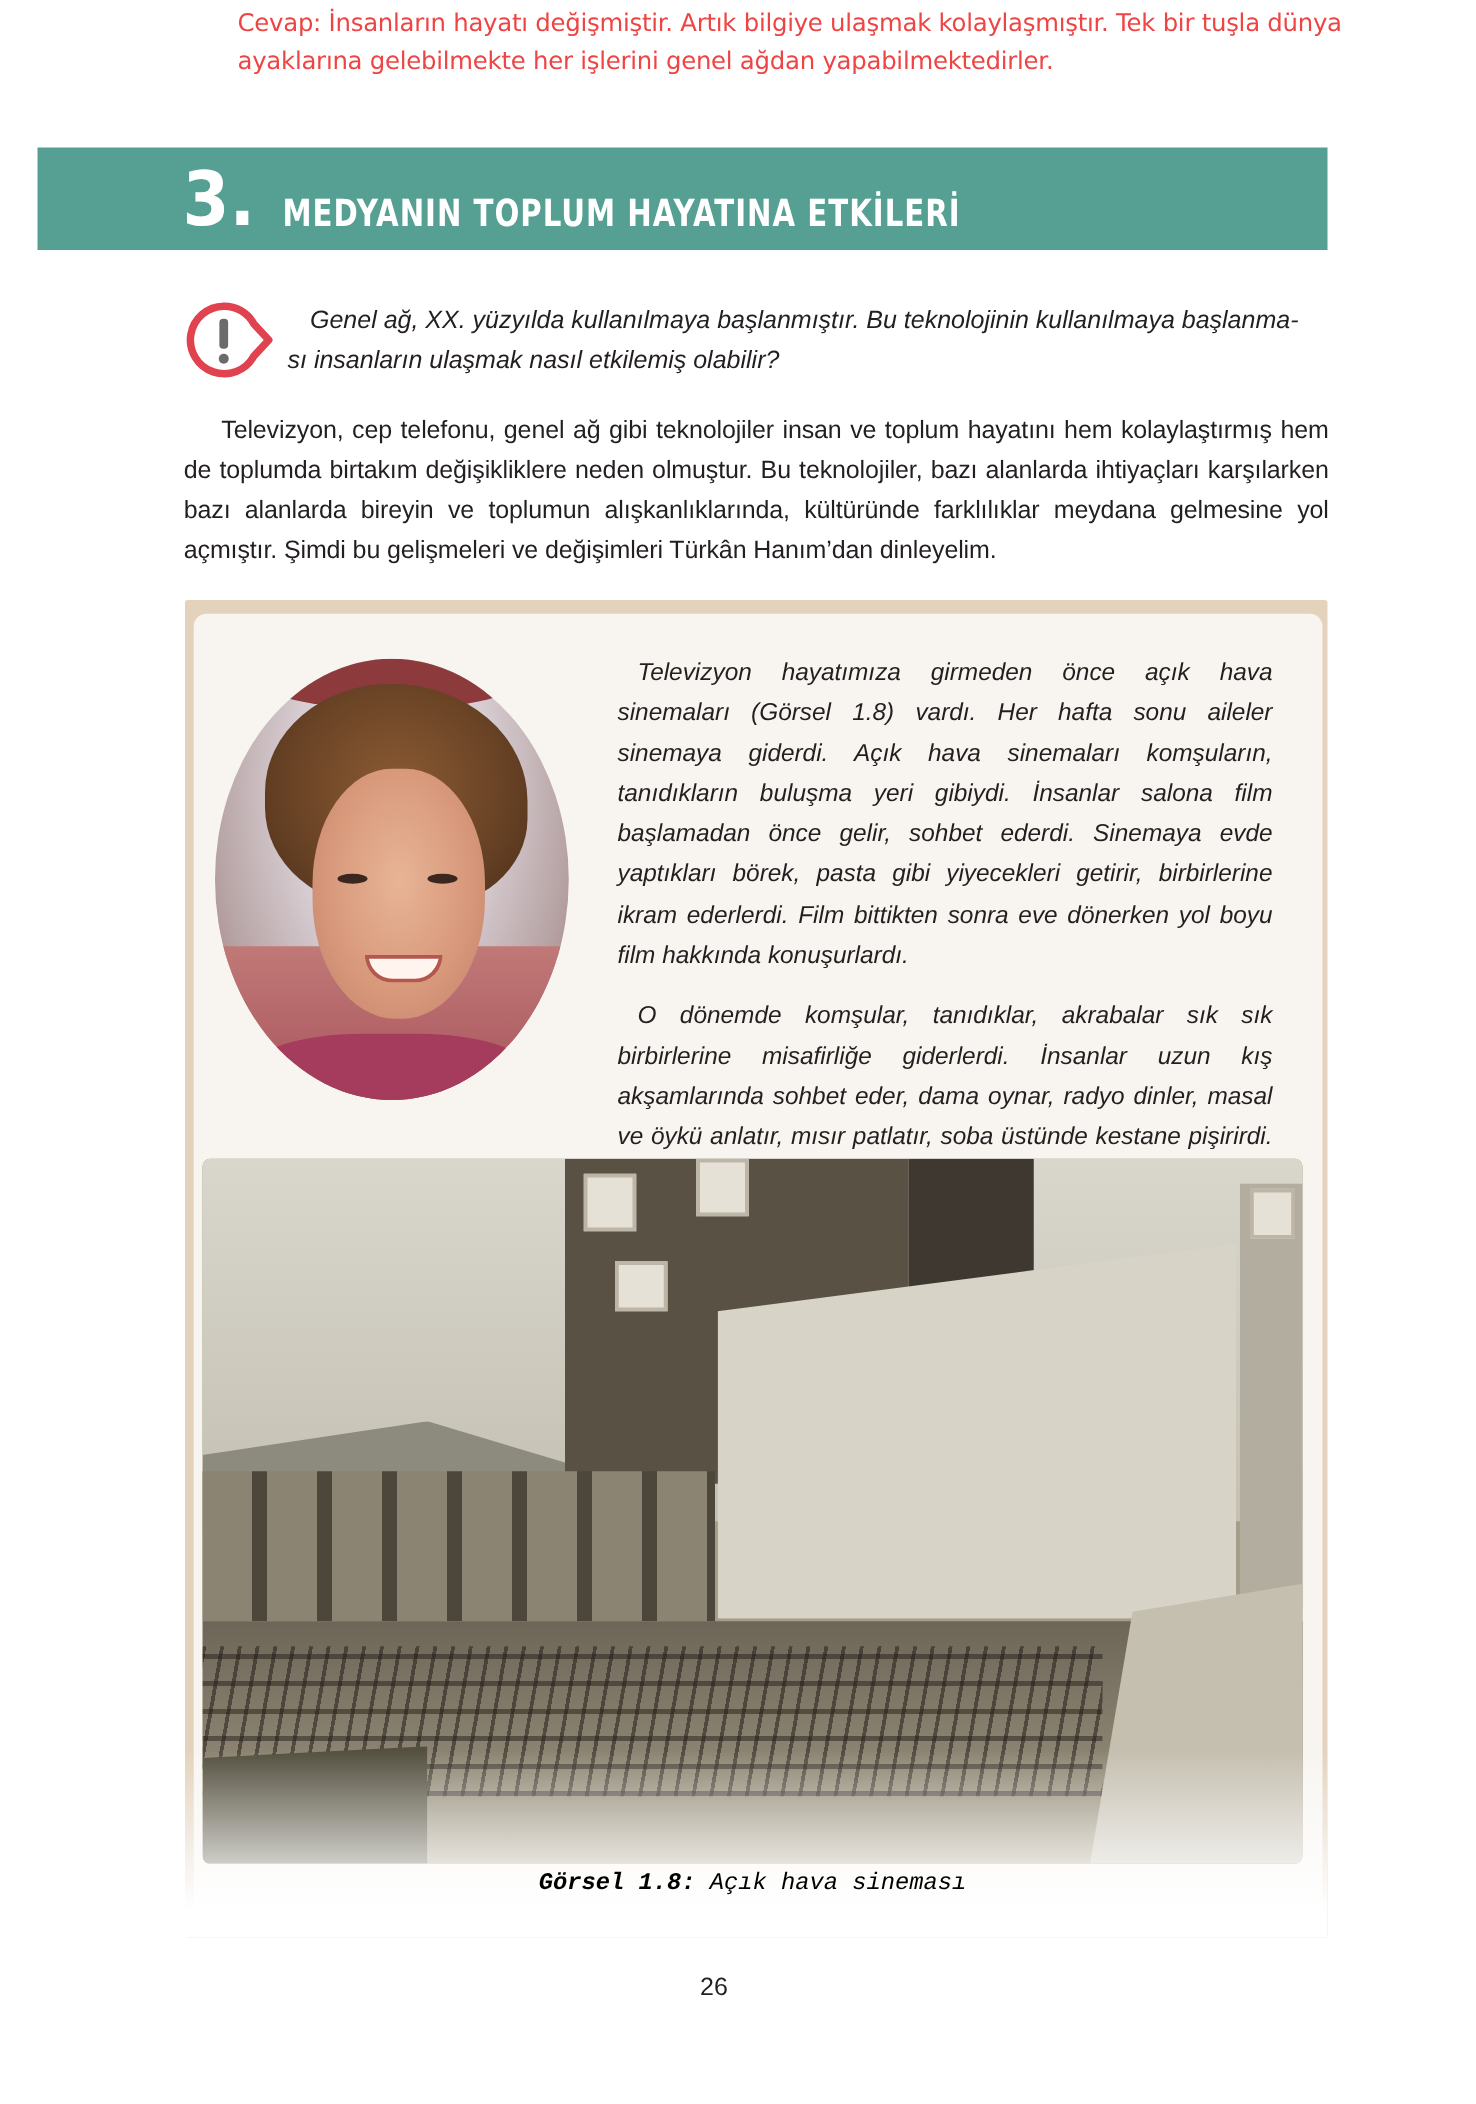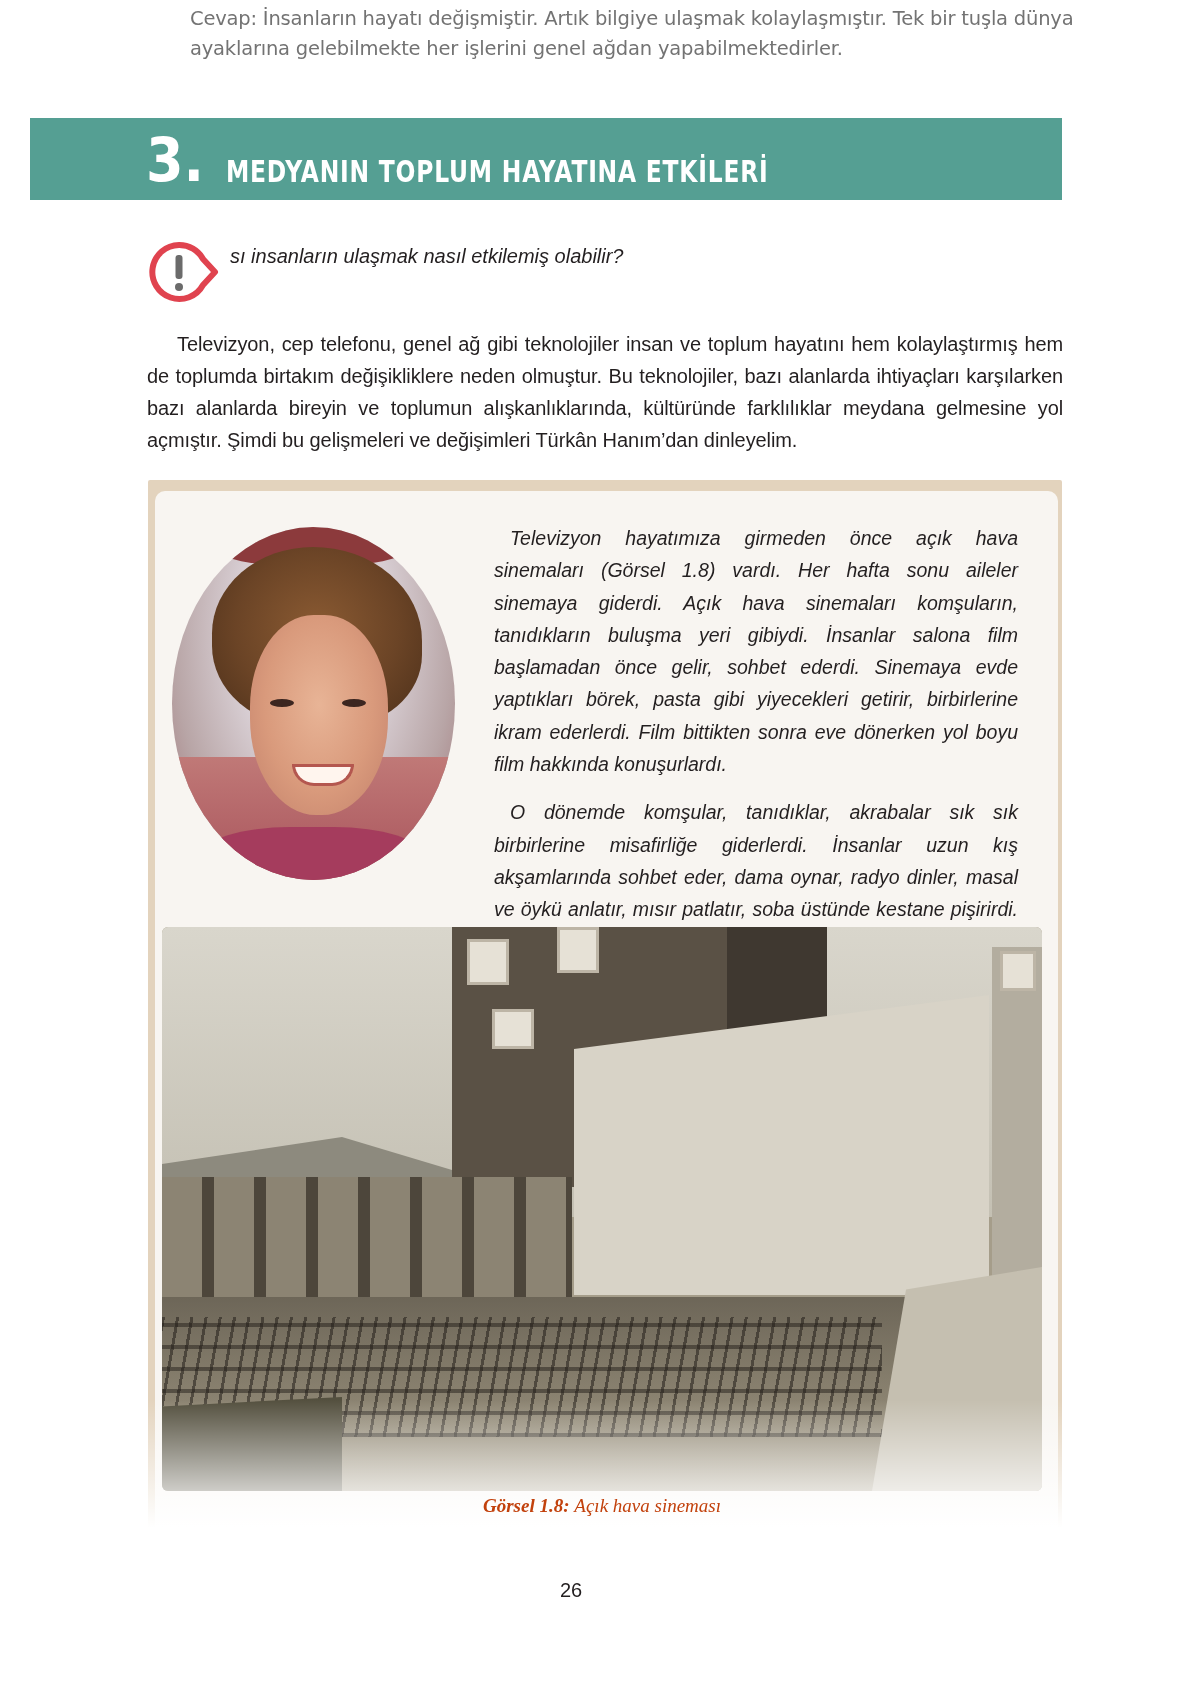--- a/index.html
+++ b/index.html
@@ -1,17 +1,17 @@
 <!DOCTYPE html>
 <html><head>
 <meta charset="utf-8">
 <style>
   html, body { margin:0; padding:0; background:#ffffff; }
   body { width:1181px; height:1683px; position:relative; overflow:hidden; font-family:"Liberation Sans", sans-serif; color:#231f20; }
-  .answer { position:absolute; left:190px; top:4px; width:920px; font-family:"DejaVu Sans", sans-serif; font-size:19.5px; line-height:30px; color:#737373; letter-spacing:-0.2px; }
+  .answer { position:absolute; left:190px; top:4px; width:920px; font-family:"DejaVu Sans", sans-serif; font-size:19.5px; line-height:30px; color:#ef4444; letter-spacing:-0.2px; }
   .section-bar { position:absolute; left:30px; top:118px; width:1032px; height:82px; background:#559f93; }
   .section-num { position:absolute; left:116px; top:4px; font-family:"DejaVu Sans", sans-serif; font-weight:bold; font-size:60px; line-height:76px; color:#ffffff; transform:scaleX(0.9); transform-origin:left; }
   .section-title { position:absolute; left:196px; top:34px; font-family:"DejaVu Sans", sans-serif; font-weight:bold; font-size:30px; line-height:40px; color:#ffffff; letter-spacing:1px; transform:scaleX(0.78); transform-origin:left; white-space:nowrap; }
   .alert-icon { position:absolute; left:147px; top:241px; width:72px; height:62px; }
   .question { position:absolute; left:230px; top:240px; width:832px; font-style:italic; font-size:20px; line-height:32px; color:#231f20; }
   .question .l1 { display:block; padding-left:18px; }
   .intro { position:absolute; left:147px; top:328px; width:916px; font-size:20px; line-height:32px; text-align:justify; text-indent:30px; letter-spacing:-0.1px; }
   .box-outer { position:absolute; left:148px; top:480px; width:914px; height:1070px; background:#e3d3bd; border-radius:2px; }
   .box-fade { position:absolute; left:148px; top:1400px; width:914px; height:150px; background:linear-gradient(to bottom, rgba(255,255,255,0), #ffffff 85%); }
   .box-inner { position:absolute; left:155px; top:491px; width:903px; height:1059px; background:#f8f5f1; border-radius:10px 10px 0 0; }
@@ -32,21 +32,21 @@
   .photo .building { position:absolute; left:290px; top:0; width:275px; height:260px; background:#5a5145; }
   .photo .building2 { position:absolute; left:565px; top:0; width:100px; height:120px; background:#3f3830; }
   .photo .win { position:absolute; width:36px; height:40px; background:#e6e1d6; border:3px solid #bdb5a6; }
   .photo .wall { position:absolute; left:0; top:250px; width:410px; height:120px; background:repeating-linear-gradient(to right, #8c8473 0 40px, #4d463b 40px 52px); }
   .photo .screen { position:absolute; left:412px; top:68px; width:415px; height:300px; background:#d8d3c7; clip-path:polygon(0 18%, 100% 0, 100% 100%, 0 100%); }
   .photo .rightbldg { position:absolute; left:830px; top:20px; width:50px; height:340px; background:#b3ad9f; }
   .photo .ground { position:absolute; left:0; top:370px; width:100%; height:194px; background:linear-gradient(to bottom, #6d6658, #a59c86); }
   .photo .chairs { position:absolute; left:0; top:390px; width:720px; height:120px; background:repeating-linear-gradient(100deg, rgba(35,30,25,0.55) 0 3px, transparent 3px 14px), repeating-linear-gradient(0deg, rgba(35,30,25,0.5) 0 4px, transparent 4px 22px); }
   .photo .ledge { position:absolute; left:0; top:470px; width:180px; height:94px; background:#54503f; clip-path:polygon(0 10%, 100% 0, 100% 100%, 0 100%); }
   .photo .rwall { position:absolute; left:710px; top:340px; width:170px; height:224px; background:#c5bfb0; clip-path:polygon(20% 10%, 100% 0, 100% 100%, 0 100%); }
-  .caption { position:absolute; left:162px; top:1492px; width:880px; text-align:center; font-family:Liberation Serif, serif; font-size:19px; line-height:28px; color:#c2410c; }
+  .caption { position:absolute; left:162px; top:1492px; width:880px; text-align:center; font-family:Liberation Mono, monospace; font-size:19px; line-height:28px; color:#000000; }
   .caption b { font-style:italic; }
   .caption i { font-style:italic; }
   .page-num { position:absolute; left:560px; top:1576px; width:100px; font-size:20px; line-height:28px; color:#231f20; }
 </style>
 </head>
 <body>
 
 <div class="answer">Cevap: İnsanların hayatı değişmiştir. Artık bilgiye ulaşmak kolaylaşmıştır. Tek bir tuşla dünya ayaklarına gelebilmekte her işlerini genel ağdan yapabilmektedirler.</div>
 
 <div class="section-bar">
@@ -56,20 +56,21 @@
 
 <div class="alert-icon">
   <svg width="72" height="62" viewBox="0 0 72 62">
     <path d="M32 4 A27 27 0 1 0 56 44 L68 31 L56 18 A27 27 0 0 0 32 4 Z" fill="#ffffff" stroke="#e0434f" stroke-width="6" stroke-linejoin="round"></path>
     <rect x="28.5" y="14" width="7" height="24" rx="3" fill="#6b6b6b"></rect>
     <circle cx="32" cy="46" r="4" fill="#6b6b6b"></circle>
   </svg>
 </div>
 
 <div class="question">
+  <span class="l1">Genel ağ, XX. yüzyılda kullanılmaya başlanmıştır. Bu teknolojinin kullanılmaya başlanma-</span>
   <span>sı insanların ulaşmak nasıl etkilemiş olabilir?</span>
 </div>
 
 <div class="intro">Televizyon, cep telefonu, genel ağ gibi teknolojiler insan ve toplum hayatını hem kolaylaştırmış hem de toplumda birtakım değişikliklere neden olmuştur. Bu teknolojiler, bazı alanlarda ihtiyaçları karşılarken bazı alanlarda bireyin ve toplumun alışkanlıklarında, kültüründe farklılıklar meydana gelmesine yol açmıştır. Şimdi bu gelişmeleri ve değişimleri Türkân Hanım’dan dinleyelim.</div>
 
 <div class="box-outer"></div>
 <div class="box-inner"></div>
 
 <div class="portrait">
   <div class="bg-roof"></div>

